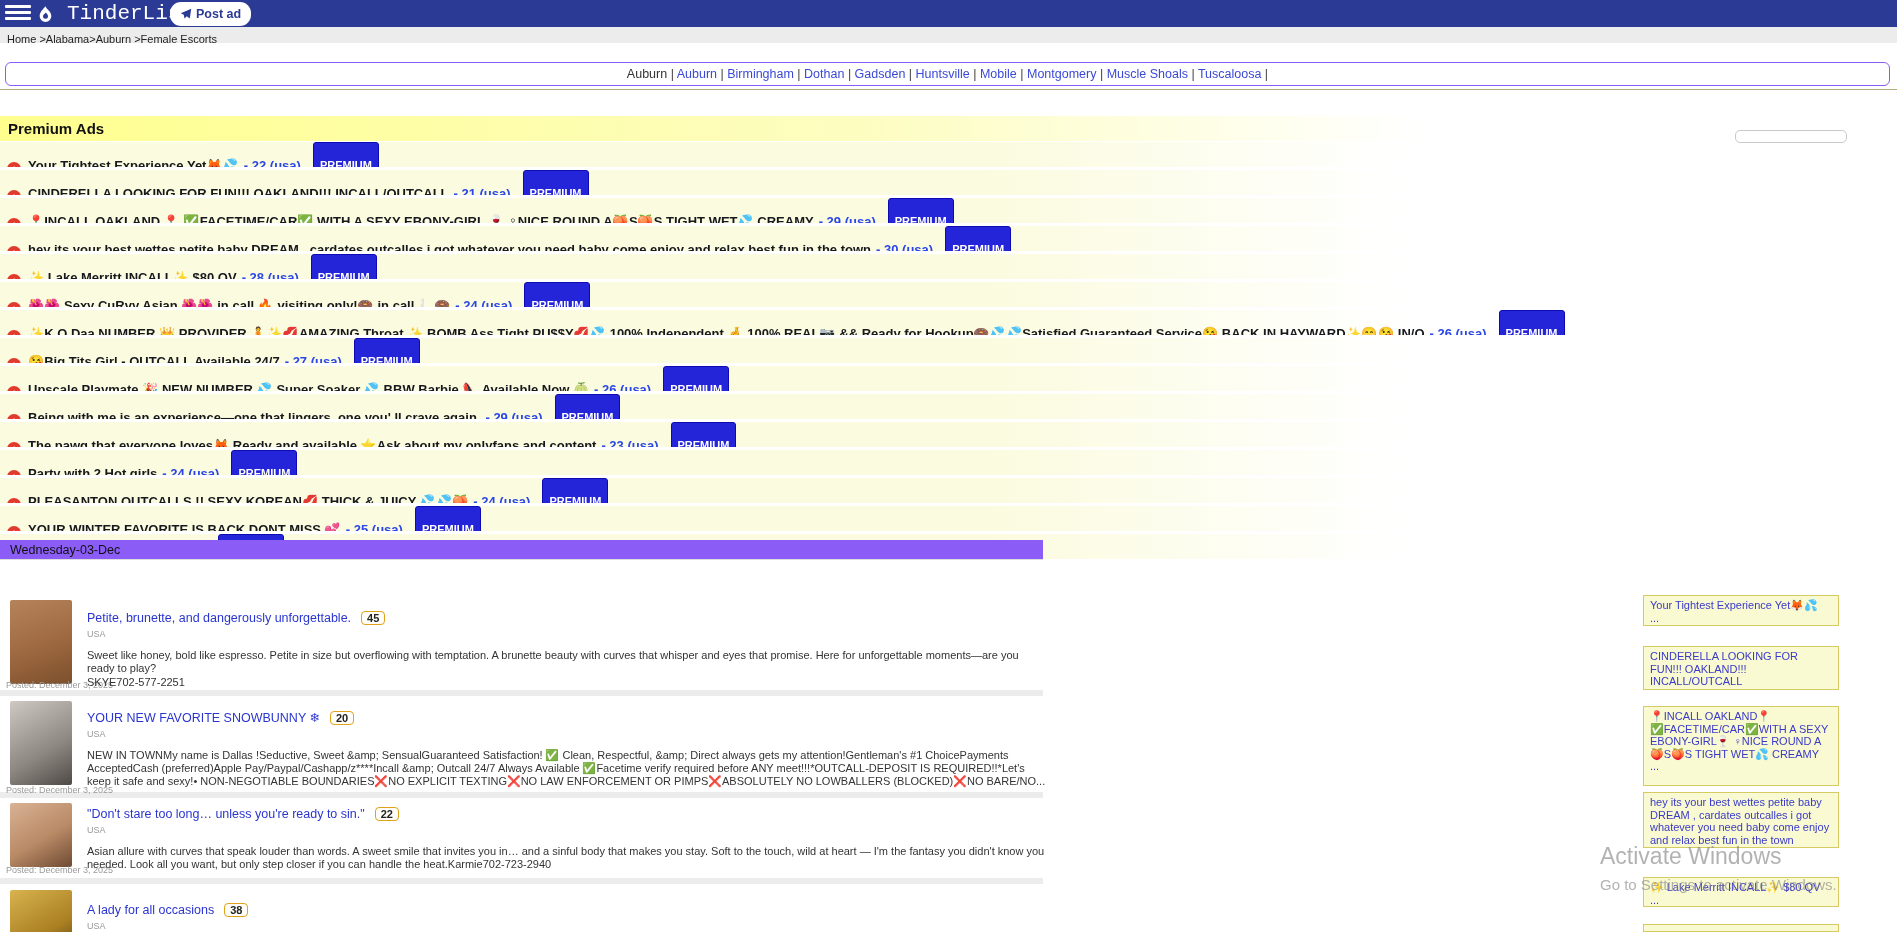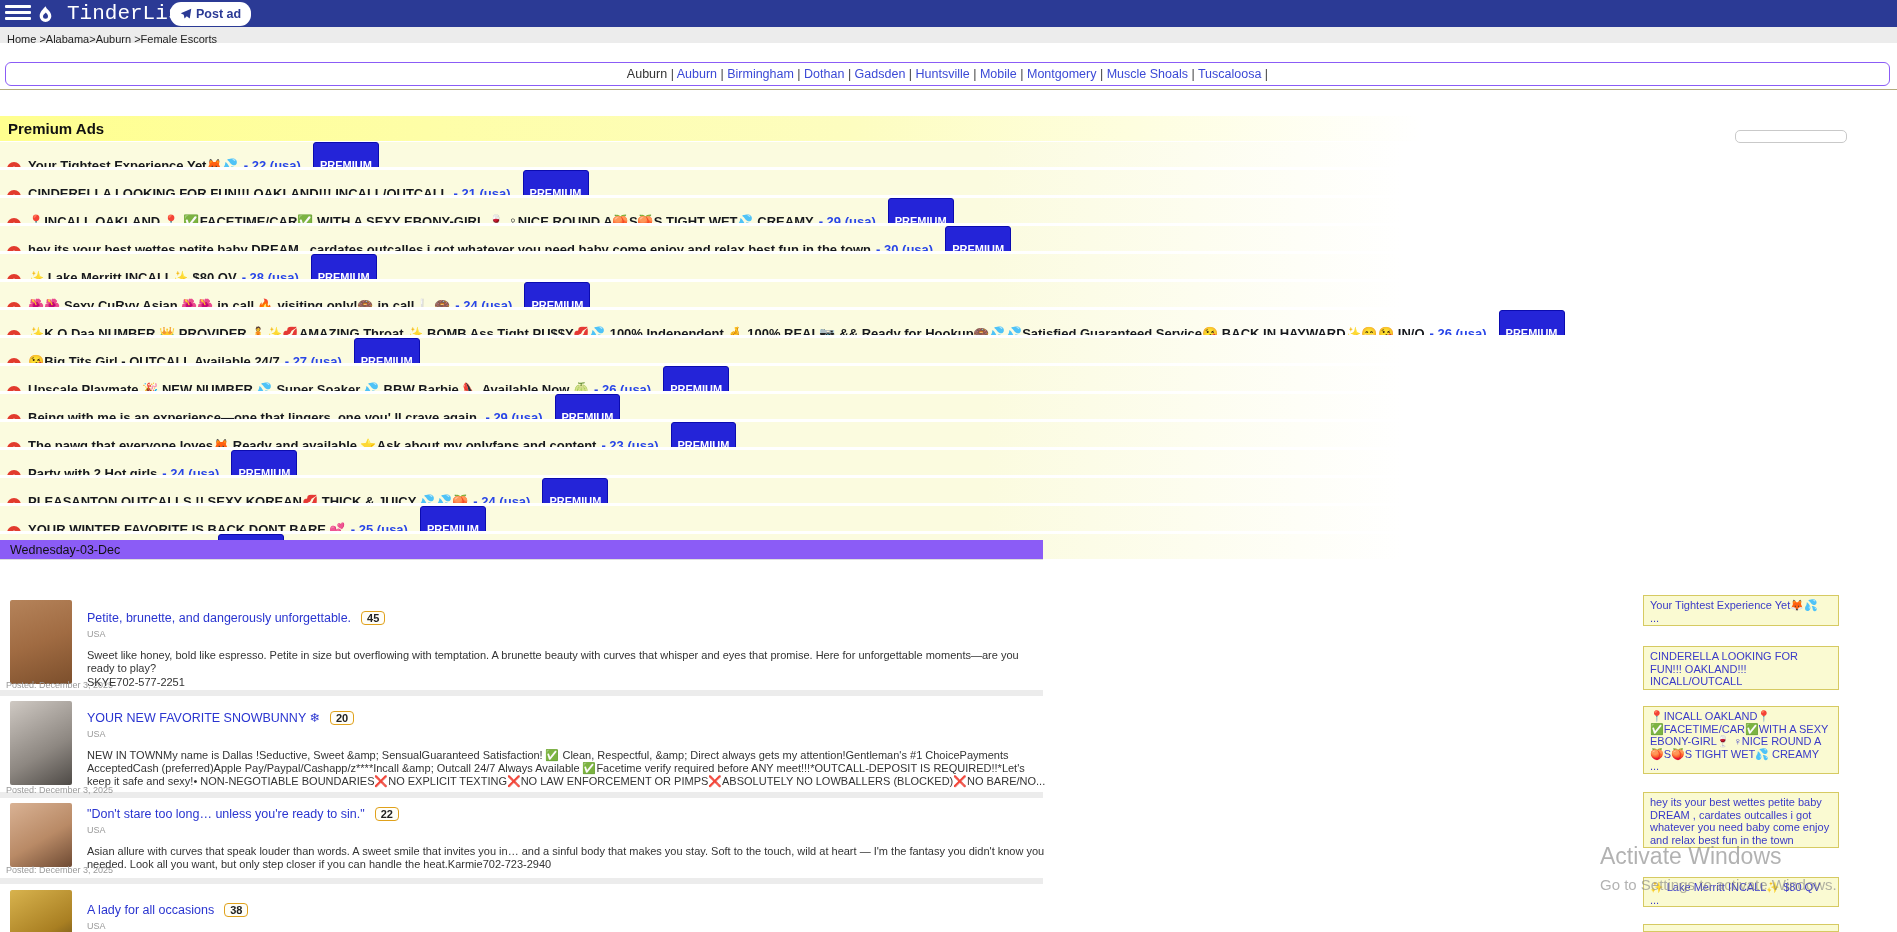--- a/index.html
+++ b/index.html
@@ -117,21 +117,21 @@
     <div class="prow"><span class="pup">↑</span><a class="ptitle">hey its your best wettes petite baby DREAM , cardates outcalles i got whatever you need baby come enjoy and relax best fun in the town</a><span class="pmeta">- 30 (usa)</span><span class="pbadge">PREMIUM</span></div>
     <div class="prow"><span class="pup">↑</span><a class="ptitle">✨ Lake Merritt INCALL✨ $80 QV</a><span class="pmeta">- 28 (usa)</span><span class="pbadge">PREMIUM</span></div>
     <div class="prow"><span class="pup">↑</span><a class="ptitle">🌺🌺 Sexy CuRvy Asian 🌺🌺 in call 🔥 visiting only!🍩 in call❕ 🍩</a><span class="pmeta">- 24 (usa)</span><span class="pbadge">PREMIUM</span></div>
     <div class="prow"><span class="pup">↑</span><a class="ptitle">✨K.O Daa NUMBER 👑 PROVIDER 🧍✨💋AMAZING Throat ✨,BOMB Ass Tight PU$$Y💋💦 100% Independent 🤞 100% REAL📷 &amp;&amp; Ready for Hookup🍩💦💦Satisfied Guaranteed Service😘 BACK IN HAYWARD✨😁😘 IN/O</a><span class="pmeta">- 26 (usa)</span><span class="pbadge">PREMIUM</span></div>
     <div class="prow"><span class="pup">↑</span><a class="ptitle">😘Big Tits Girl - OUTCALL Available 24/7</a><span class="pmeta">- 27 (usa)</span><span class="pbadge">PREMIUM</span></div>
     <div class="prow"><span class="pup">↑</span><a class="ptitle">Upscale Playmate 🎉 NEW NUMBER 💦 Super Soaker 💦 BBW Barbie 👠 Available Now 🍈</a><span class="pmeta">- 26 (usa)</span><span class="pbadge">PREMIUM</span></div>
     <div class="prow"><span class="pup">↑</span><a class="ptitle">Being with me is an experience—one that lingers, one you' ll crave again.</a><span class="pmeta">- 29 (usa)</span><span class="pbadge">PREMIUM</span></div>
     <div class="prow"><span class="pup">↑</span><a class="ptitle">The pawg that everyone loves🦊 Ready and available ⭐Ask about my onlyfans and content</a><span class="pmeta">- 23 (usa)</span><span class="pbadge">PREMIUM</span></div>
     <div class="prow"><span class="pup">↑</span><a class="ptitle">Party with 2 Hot girls</a><span class="pmeta">- 24 (usa)</span><span class="pbadge">PREMIUM</span></div>
     <div class="prow"><span class="pup">↑</span><a class="ptitle">PLEASANTON OUTCALLS !! SEXY KOREAN💋 THICK &amp; JUICY 💦💦🍑</a><span class="pmeta">- 24 (usa)</span><span class="pbadge">PREMIUM</span></div>
-    <div class="prow"><span class="pup">↑</span><a class="ptitle">YOUR WINTER FAVORITE IS BACK DONT BARE 💕</a><span class="pmeta">- 25 (usa)</span><span class="pbadge">PREMIUM</span></div>
+    <div class="prow"><span class="pup">↑</span><a class="ptitle">YOUR WINTER FAVORITE IS BACK DONT MISS 💕</a><span class="pmeta">- 25 (usa)</span><span class="pbadge">PREMIUM</span></div>
     <div class="prow"><span class="pup">↑</span><a class="ptitle">Happy HOlidays🥳</a><span class="pmeta">- 23 (usa)</span><span class="pbadge">PREMIUM</span></div>
   </div>
 
 <div class="minibox"></div>
 
 <div class="dateband">Wednesday-03-Dec</div>
 <div id="listings">
     <div class="lsep" style="top: 690px;"></div>
     <div class="lsep" style="top: 792px;"></div>
     <div class="lsep" style="top: 878px;"></div>
@@ -174,20 +174,20 @@
       <div class="lcontent" style="top:14px">
         <div><a class="ltitle">A lady for all occasions</a><span class="agebadge">38</span></div>
         <div class="lcountry">USA</div>
       </div>
     </div>
   </div>
 
 <div id="sidebar">
     <div class="sbox" style="top: 595px; height: 31px;"><span>Your Tightest Experience Yet🦊💦</span><div class="smore">...</div></div>
     <div class="sbox" style="top: 646px; height: 44px;"><span>CINDERELLA LOOKING FOR FUN!!! OAKLAND!!! INCALL/OUTCALL</span><div class="smore">...</div></div>
-    <div class="sbox" style="top: 706px; height: 68px;"><span>📍INCALL OAKLAND📍 ✅FACETIME/CAR✅WITH A SEXY EBONY-GIRL🍷 ♀NICE ROUND A🍑S🍑S TIGHT WET💦 CREAMY</span><div class="smore">...</div></div>
+    <div class="sbox" style="top: 706px; height: 80px;"><span>📍INCALL OAKLAND📍 ✅FACETIME/CAR✅WITH A SEXY EBONY-GIRL🍷 ♀NICE ROUND A🍑S🍑S TIGHT WET💦 CREAMY</span><div class="smore">...</div></div>
     <div class="sbox" style="top: 792px; height: 56px;"><span>hey its your best wettes petite baby DREAM , cardates outcalles i got whatever you need baby come enjoy and relax best fun in the town</span><div class="smore">...</div></div>
     <div class="sbox" style="top: 877px; height: 30px;"><span>✨ Lake Merritt INCALL✨ $80 QV</span><div class="smore">...</div></div>
     <div class="sbox" style="top: 924px; height: 8px;"><span></span><div class="smore"></div></div>
   </div>
 
 <div class="wm1">Activate Windows</div>
 <div class="wm2">Go to Settings to activate Windows.</div>
 
 </body></html>

